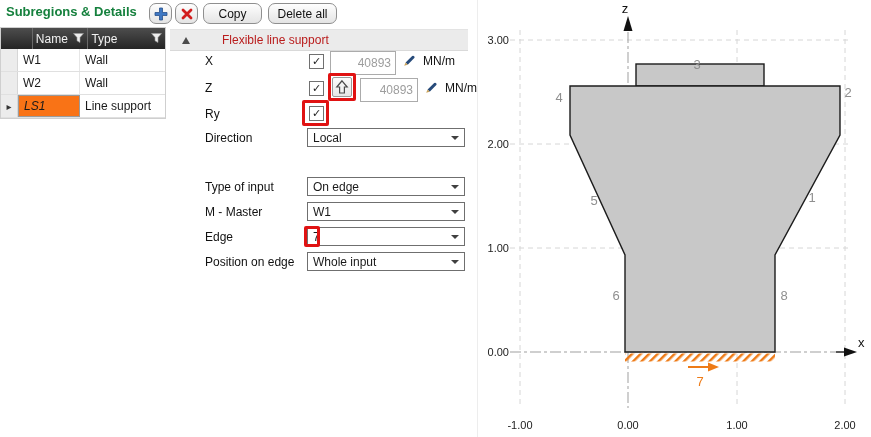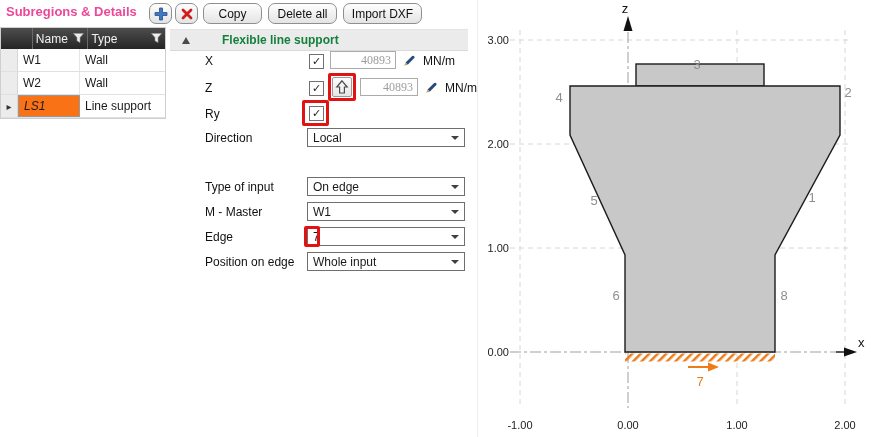--- a/index.html
+++ b/index.html
@@ -1,20 +1,20 @@
 <!DOCTYPE html>
 <html><head>
 <meta charset="utf-8">
 <style>
   html,body{margin:0;padding:0;background:#fff;}
   .app{position:relative;width:871px;height:437px;background:#fff;overflow:hidden;
        font-family:"Liberation Sans",sans-serif;font-size:12px;color:#1a1a1a;}
 
   
-  .panel-title{position:absolute;left:6px;top:4px;font-size:13px;font-weight:bold;color:#ec4899;}
+  .panel-title{position:absolute;left:6px;top:4px;font-size:13px;font-weight:bold;color:#15803d;}
   .btn{position:absolute;top:3px;height:21px;border:1px solid #8f8f8f;border-radius:7px;
        background:linear-gradient(#fefefe,#e4e4e4);font-family:inherit;font-size:12px;
        color:#111;display:flex;align-items:center;justify-content:center;padding:0;}
   .btn-add{left:149px;width:23px;}
   .btn-del{left:175px;width:23px;}
   .btn-copy{left:203px;width:59px;}
   .btn-delall{left:268px;width:69px;}
   .btn-dxf{left:343px;width:79px;}
 
   
@@ -31,26 +31,26 @@
           padding:0;font-size:10px;color:#333;}
   .td-name{width:62px;border-right:1px solid #e6e6e6;}
   .td-type{width:85px;}
   .td-name.selected{background:#f97316;border:1px solid #9a9a9a;font-style:italic;}
 
   
   .sec-hdr{position:absolute;left:170px;width:298px;height:20px;background:#ebebeb;
            border-top:1px solid #e3e3e3;border-bottom:1px solid #d9d9d9;display:flex;align-items:center;}
   .tri-exp{width:0;height:0;border-left:4px solid transparent;border-right:4px solid transparent;
            border-bottom:7px solid #4b4b4b;margin:0 16px 0 12px;}
-  .sec-title{font-weight:bold;color:#15803d;padding-left:16px;}
+  .sec-title{font-weight:normal;color:#b91c1c;padding-left:16px;}
   .plabel{position:absolute;left:205px;color:#111;}
   .cb{position:absolute;width:13px;height:13px;border:1px solid #707070;background:#fff;
       font-size:11px;line-height:12px;text-align:center;color:#222;box-sizing:content-box;}
-  .val-input{position:absolute;height:18px;border:1px solid #ababab;background:#fff;color:#9d9d9d;
-             font-family:Liberation Serif, serif;font-size:12px;text-align:right;padding:0 4px;box-sizing:border-box;}
+  .val-input{position:absolute;height:24px;border:1px solid #ababab;background:#fff;color:#9d9d9d;
+             font-family:Liberation Sans, sans-serif;font-size:12px;text-align:right;padding:0 4px;box-sizing:border-box;}
   .unit{position:absolute;color:#111;}
   .pen-btn{position:absolute;width:18px;height:18px;border:none;background:transparent;padding:0;
            display:flex;align-items:center;justify-content:center;}
   .mini-btn{position:absolute;width:20px;height:20px;border:1px solid #9a9a9a;border-radius:2px;
             background:linear-gradient(#fcfcfc,#e6e6e6);display:flex;align-items:center;
             justify-content:center;box-sizing:border-box;padding:0;}
   .dd{position:absolute;width:158px;height:19px;border:1px solid #6f6f6f;background:#fff;
       display:flex;align-items:center;padding-left:5px;box-sizing:border-box;}
   .dd-arrow{margin-left:auto;margin-right:5px;width:0;height:0;border-left:4px solid transparent;
             border-right:4px solid transparent;border-top:4px solid #404040;}
@@ -73,21 +73,20 @@
       <path d="M5.5 1h3v4.5H13v3H8.5V13h-3V8.5H1v-3h4.5z" fill="#3f78c3" stroke="#28518c" stroke-width="0.8"></path>
     </svg>
   </button>
   <button class="btn btn-del">
     <svg width="12" height="12" viewBox="0 0 12 12">
       <path d="M2 2 L10 10 M10 2 L2 10" stroke="#d21d1d" stroke-width="2.8" stroke-linecap="round"></path>
     </svg>
   </button>
   <button class="btn btn-copy">Copy</button>
   <button class="btn btn-delall">Delete all</button>
-  <button class="btn btn-dxf">Import DXF</button>
 
   <div class="tbl">
     <div class="tbl-head">
       <div class="th th-sel"></div>
       <div class="th th-name">
         <span>Name</span>
         <span class="funnel">
           <svg width="11" height="10" viewBox="0 0 11 10">
               <path d="M0.5 0.5 h10 l-3.5 4 v5 l-3 -1.7 v-3.3 z" fill="#ededed" stroke="#9a9a9a" stroke-width="0.6"></path>
             </svg>

